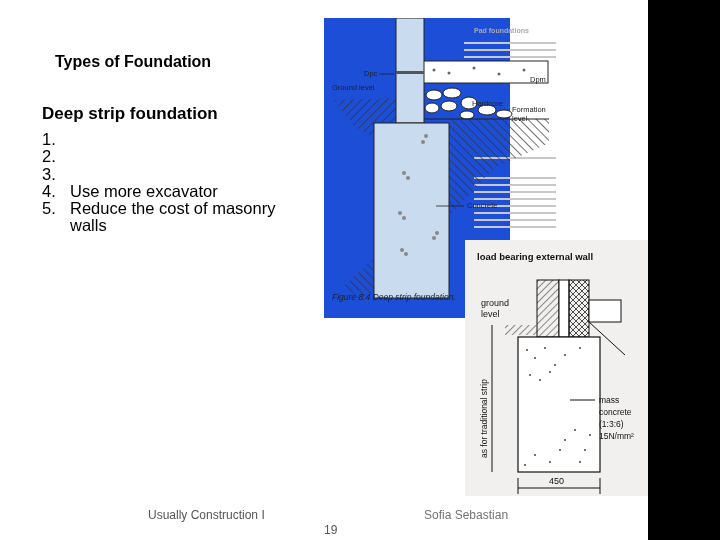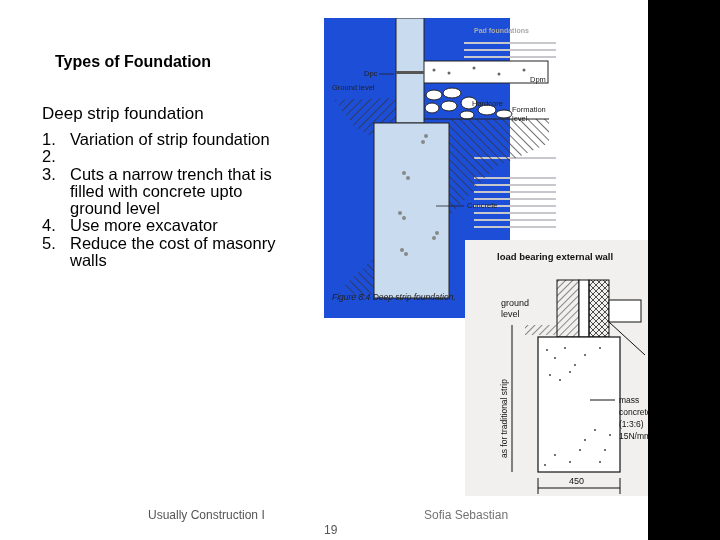--- a/index.html
+++ b/index.html
@@ -6,60 +6,57 @@
   body {
     width: 720px; height: 540px; position: relative; overflow: hidden;
     background: #ffffff;
     font-family: "Liberation Sans", sans-serif;
   }
   .black-bar { position: absolute; left: 648px; top: 0; width: 72px; height: 540px; background: #000; }
   .slide-title {
     position: absolute; left: 55px; top: 53px; font-size: 16px; font-weight: bold; color: #000; text-align: center;
   }
   .subtitle {
-    position: absolute; left: 42px; top: 104px; font-size: 17px; font-weight: normal; color: #000;
+    position: absolute; left: 42px; top: 104px; font-size: 17px; font-weight: bold; color: #000;
   }
   .list {
     position: absolute; left: 42px; top: 131px; width: 250px; margin: 0; padding: 0; list-style: none;
     font-size: 16.5px; line-height: 17.3px; color: #000;
   }
   .list li { display: flex; }
   .list .num { width: 28px; flex: none; }
   .list .txt { flex: 1; }
   .fig1 {
     position: absolute; left: 324px; top: 18px; width: 186px; height: 300px;
     background: #1d4ed8;
   }
   .fig2 {
     position: absolute; left: 465px; top: 240px; width: 183px; height: 256px;
     background: #f1f0ee;
-    padding-left: 20px;
   }
   .footer-left { position: absolute; left: 148px; top: 508px; font-size: 12px; color: #555; }
   .footer-right { position: absolute; left: 424px; top: 508px; font-size: 12px; color: #737373; }
   .page-num { position: absolute; left: 324px; top: 523px; font-size: 12px; color: #555; }
   svg text { font-family: "Liberation Sans", sans-serif; }
 </style>
 </head>
 <body>
 
 <div class="slide-title">Types of Foundation</div>
 <div class="subtitle">Deep strip foundation</div>
 
 <ol class="list">
   <li>
       <span class="num">1.</span>
-      <span class="txt">Variation of strip foundation</span>
     </li>
   <li>
       <span class="num">2.</span>
     </li>
   <li>
       <span class="num">3.</span>
-      <span class="txt">Cuts a narrow trench that is filled with concrete upto ground level</span>
     </li>
   <li>
       <span class="num">4.</span>
       <span class="txt">Use more excavator</span>
     </li>
   <li>
       <span class="num">5.</span>
       <span class="txt">Reduce the cost of masonry walls</span>
     </li>
 </ol>

